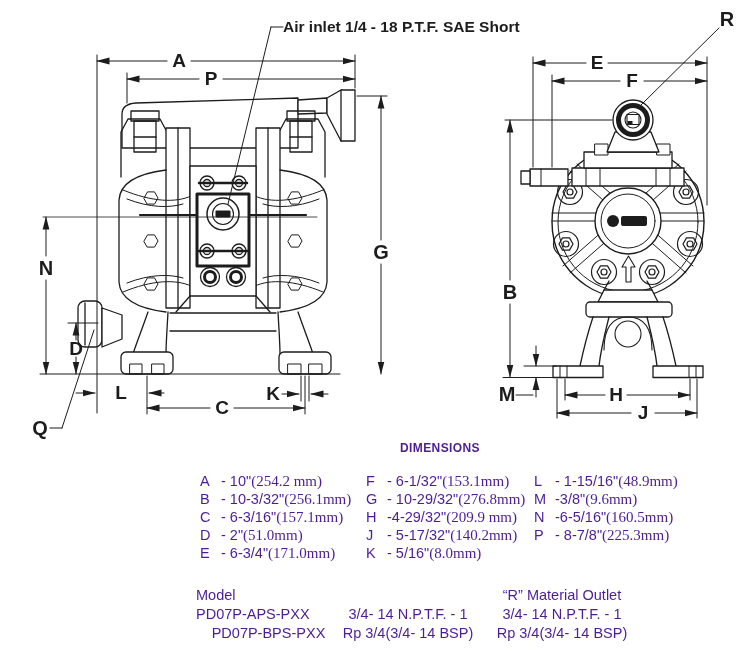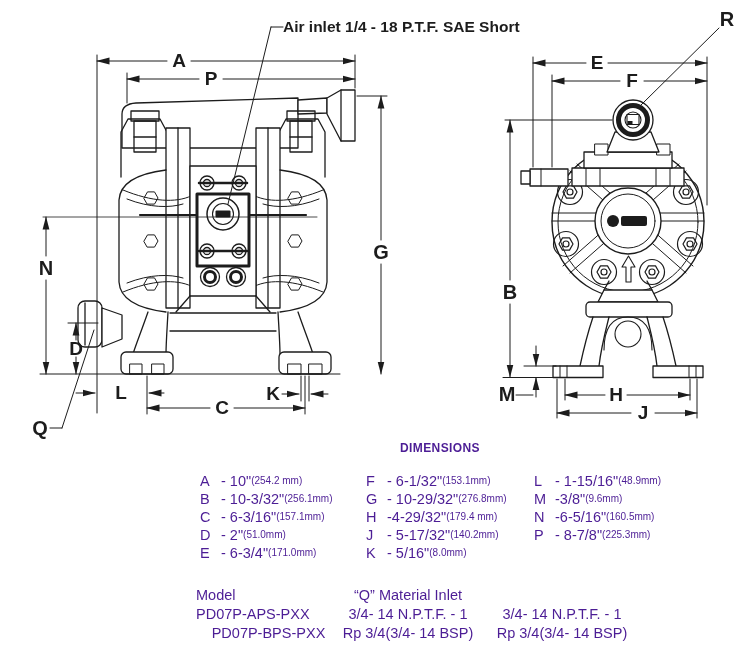--- a/index.html
+++ b/index.html
@@ -10,21 +10,21 @@
   .dimlabel{font-size:19px;}
   .biglabel{font-size:20px;}
   .notelabel{font-size:15.5px;}
   .abs{position:absolute;}
   #dim-title{left:300px;top:441px;width:280px;text-align:center;
              font-size:12px;font-weight:bold;letter-spacing:.4px;}
   .dimcol{top:472px;font-size:14.5px;line-height:18px;}
   #dimcol1{left:200px;} #dimcol2{left:366px;} #dimcol3{left:534px;}
   .dimrow{display:flex;white-space:nowrap;}
   .dimrow .k{display:inline-block;width:21px;}
-  .dimrow .m{font-size:10px;align-self:center;}
+  .dimrow .m{font-size:15px;align-self:center;font-family:Liberation Serif, serif;}
   .mtab{font-size:14.5px;line-height:19px;white-space:nowrap;}
   .mc1{left:196px;width:145px;text-align:left;}
   .mc2{left:328px;width:160px;text-align:center;}
   .mc3{left:482px;width:160px;text-align:center;}
   .mh{top:586px;} .mr1{top:605px;} .mr2{top:624px;text-align:center;}
 </style>
 </head>
 <body>
 
 <div id="page">
@@ -339,21 +339,21 @@
         <span class="m">(153.1mm)</span>
       </div>
   <div class="dimrow">
         <span class="k">G</span>
         <span class="v">- 10-29/32"</span>
         <span class="m">(276.8mm)</span>
       </div>
   <div class="dimrow">
         <span class="k">H</span>
         <span class="v">-4-29/32"</span>
-        <span class="m">(179.4 mm)</span>
+        <span class="m">(209.9 mm)</span>
       </div>
   <div class="dimrow">
         <span class="k">J</span>
         <span class="v">- 5-17/32"</span>
         <span class="m">(140.2mm)</span>
       </div>
   <div class="dimrow">
         <span class="k">K</span>
         <span class="v">- 5/16"</span>
         <span class="m">(8.0mm)</span>
@@ -377,21 +377,21 @@
         <span class="m">(160.5mm)</span>
       </div>
   <div class="dimrow">
         <span class="k">P</span>
         <span class="v">- 8-7/8"</span>
         <span class="m">(225.3mm)</span>
       </div>
 </div>
 
 <div class="abs mtab mh mc1">Model</div>
-<div class="abs mtab mh mc2">“Q” Material Inlet</div>
+<div class="abs mtab mh mc3">“R” Material Outlet</div>
 
 <div class="abs mtab mr1 mc1">PD07P-APS-PXX</div>
 <div class="abs mtab mr1 mc2">3/4- 14 N.P.T.F. - 1</div>
 <div class="abs mtab mr1 mc3">3/4- 14 N.P.T.F. - 1</div>
 
 <div class="abs mtab mr2 mc1">PD07P-BPS-PXX</div>
 <div class="abs mtab mr2 mc2">Rp 3/4(3/4- 14 BSP)</div>
 <div class="abs mtab mr2 mc3">Rp 3/4(3/4- 14 BSP)</div>
 
 </div>

